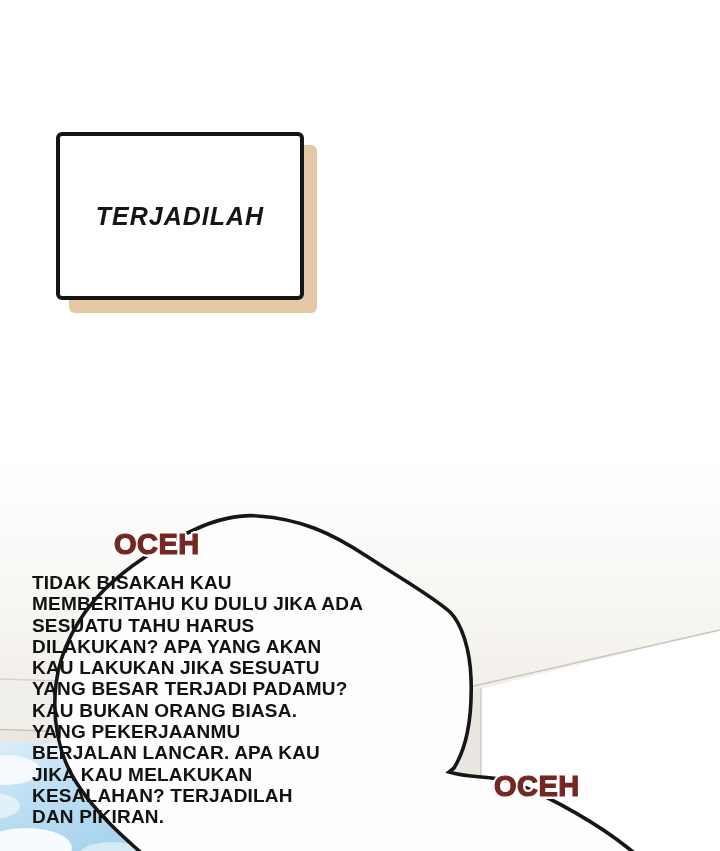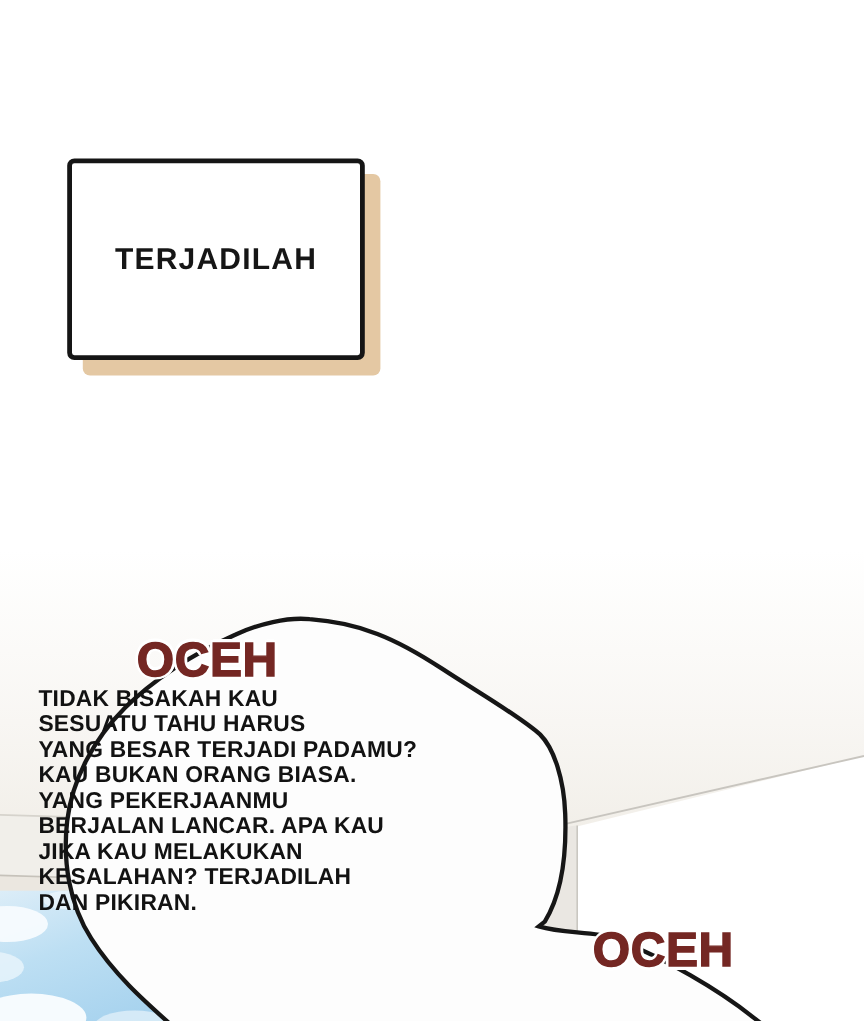--- a/index.html
+++ b/index.html
@@ -12,33 +12,33 @@
   
   .caption-box{
     position:absolute;left:56px;top:132px;width:240px;height:160px;
     background:#ffffff;border:4px solid #151515;border-radius:6px;
     box-shadow:13px 13px 0 0 #e4c8a3;
     display:flex;flex-direction:column;align-items:center;justify-content:center;
     z-index:2;
   }
   .caption-line{
     font-size:25px;font-weight:bold;letter-spacing:1px;line-height:33px;
-    color:#161616;text-align:left;white-space:nowrap;
+    color:#161616;text-align:left;white-space:nowrap;font-style:italic;
   }
   
   .bubble-text{
     position:absolute;left:32px;top:572px;width:460px;z-index:2;
     color:#121212;
     font-size:19px;font-weight:bold;letter-spacing:0.2px;
   }
   .speech-line{display:block;line-height:21.3px;white-space:nowrap;}
   
   .sfx{
     position:absolute;z-index:3;
-    font-size:40px;font-weight:bold;letter-spacing:0.5px;
+    font-size:29px;font-weight:bold;letter-spacing:0.5px;
     color:#742723;-webkit-text-stroke:1.2px #742723;
     text-shadow:3px 0 0 #fff,-3px 0 0 #fff,0 3px 0 #fff,0 -3px 0 #fff,
                 2px 2px 0 #fff,-2px 2px 0 #fff,2px -2px 0 #fff,-2px -2px 0 #fff;
     white-space:nowrap;
   }
   .sfx-1{left:114px;top:528px;}
   .sfx-2{left:494px;top:770px;}
 </style>
 </head>
 <body>
@@ -101,21 +101,24 @@
              C 638,856 644,860 649,864
              L 147,858 Z" fill="#fdfdfd" stroke="#161616" stroke-width="3.6" stroke-linejoin="miter"></path>
   </svg>
 
   <div class="caption-box">
     <span class="caption-line">TERJADILAH</span>
   </div>
 
   <div class="bubble-text">
     <span class="speech-line">TIDAK BISAKAH KAU</span>
+    <span class="speech-line">MEMBERITAHU KU DULU JIKA ADA</span>
     <span class="speech-line">SESUATU TAHU HARUS</span>
+    <span class="speech-line">DILAKUKAN? APA YANG AKAN</span>
+    <span class="speech-line">KAU LAKUKAN JIKA SESUATU</span>
     <span class="speech-line">YANG BESAR TERJADI PADAMU?</span>
     <span class="speech-line">KAU BUKAN ORANG BIASA.</span>
     <span class="speech-line">YANG PEKERJAANMU</span>
     <span class="speech-line">BERJALAN LANCAR. APA KAU</span>
     <span class="speech-line">JIKA KAU MELAKUKAN</span>
     <span class="speech-line">KESALAHAN? TERJADILAH</span>
     <span class="speech-line">DAN PIKIRAN.</span>
   </div>
 
   <div class="sfx sfx-1">OCEH</div>

